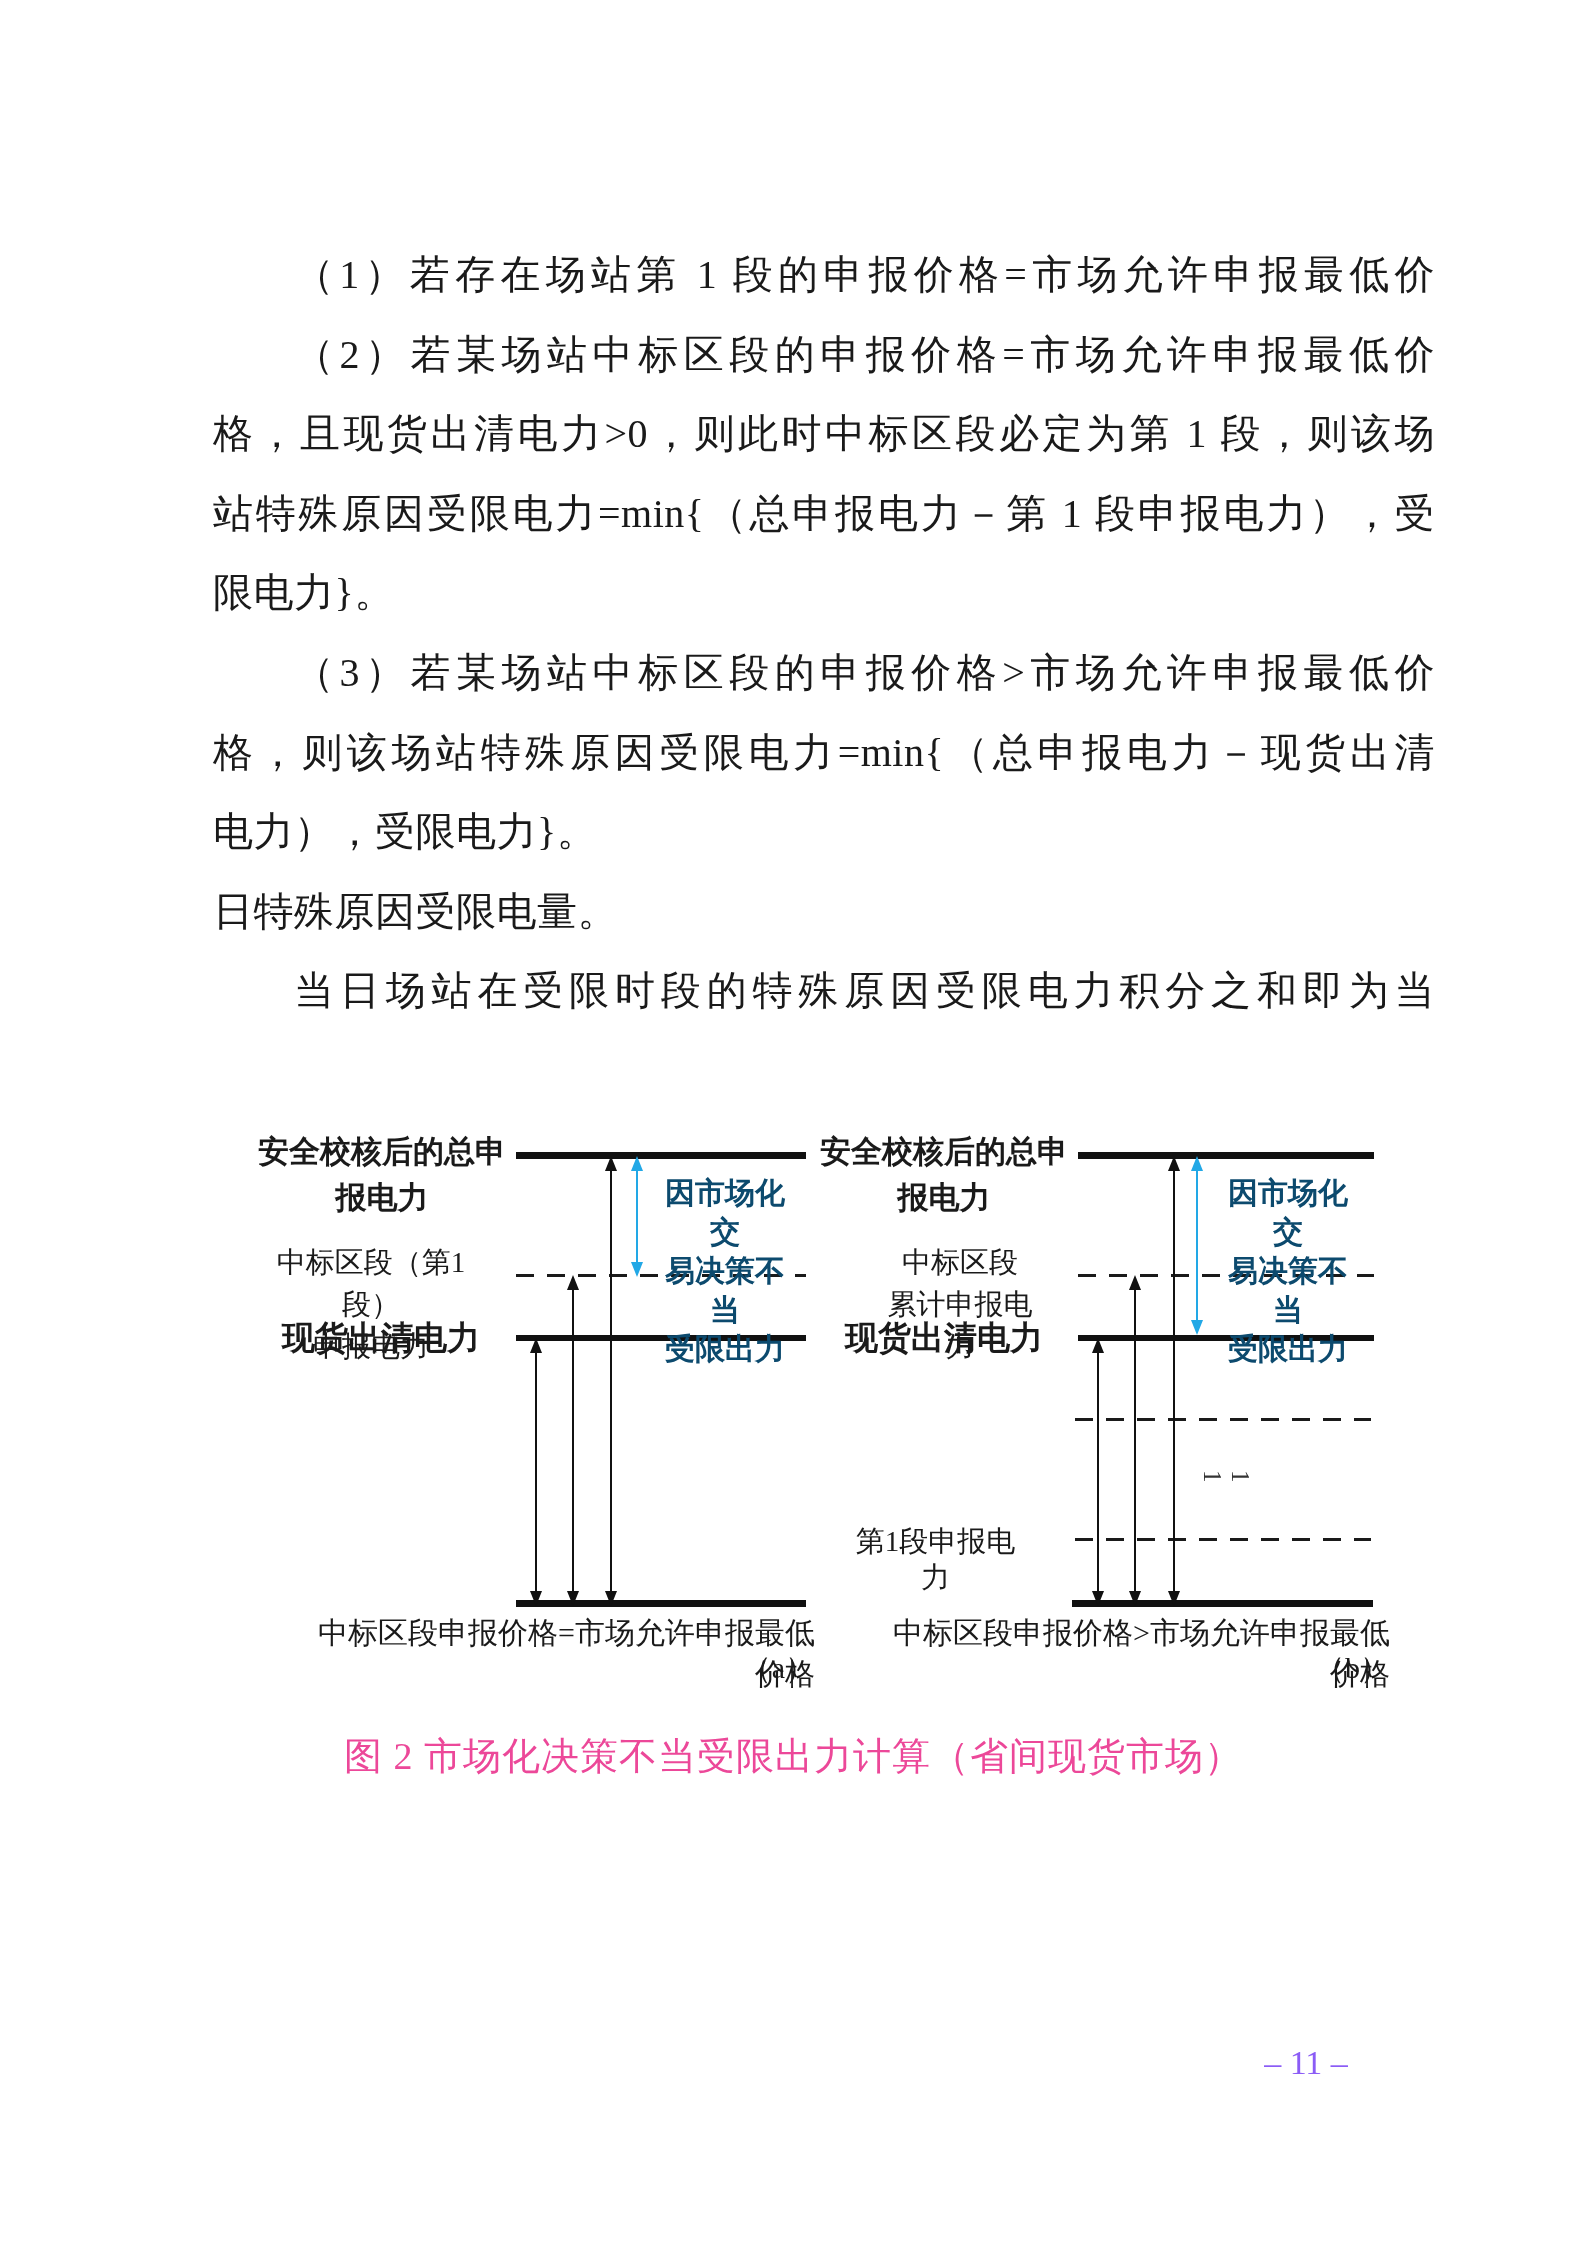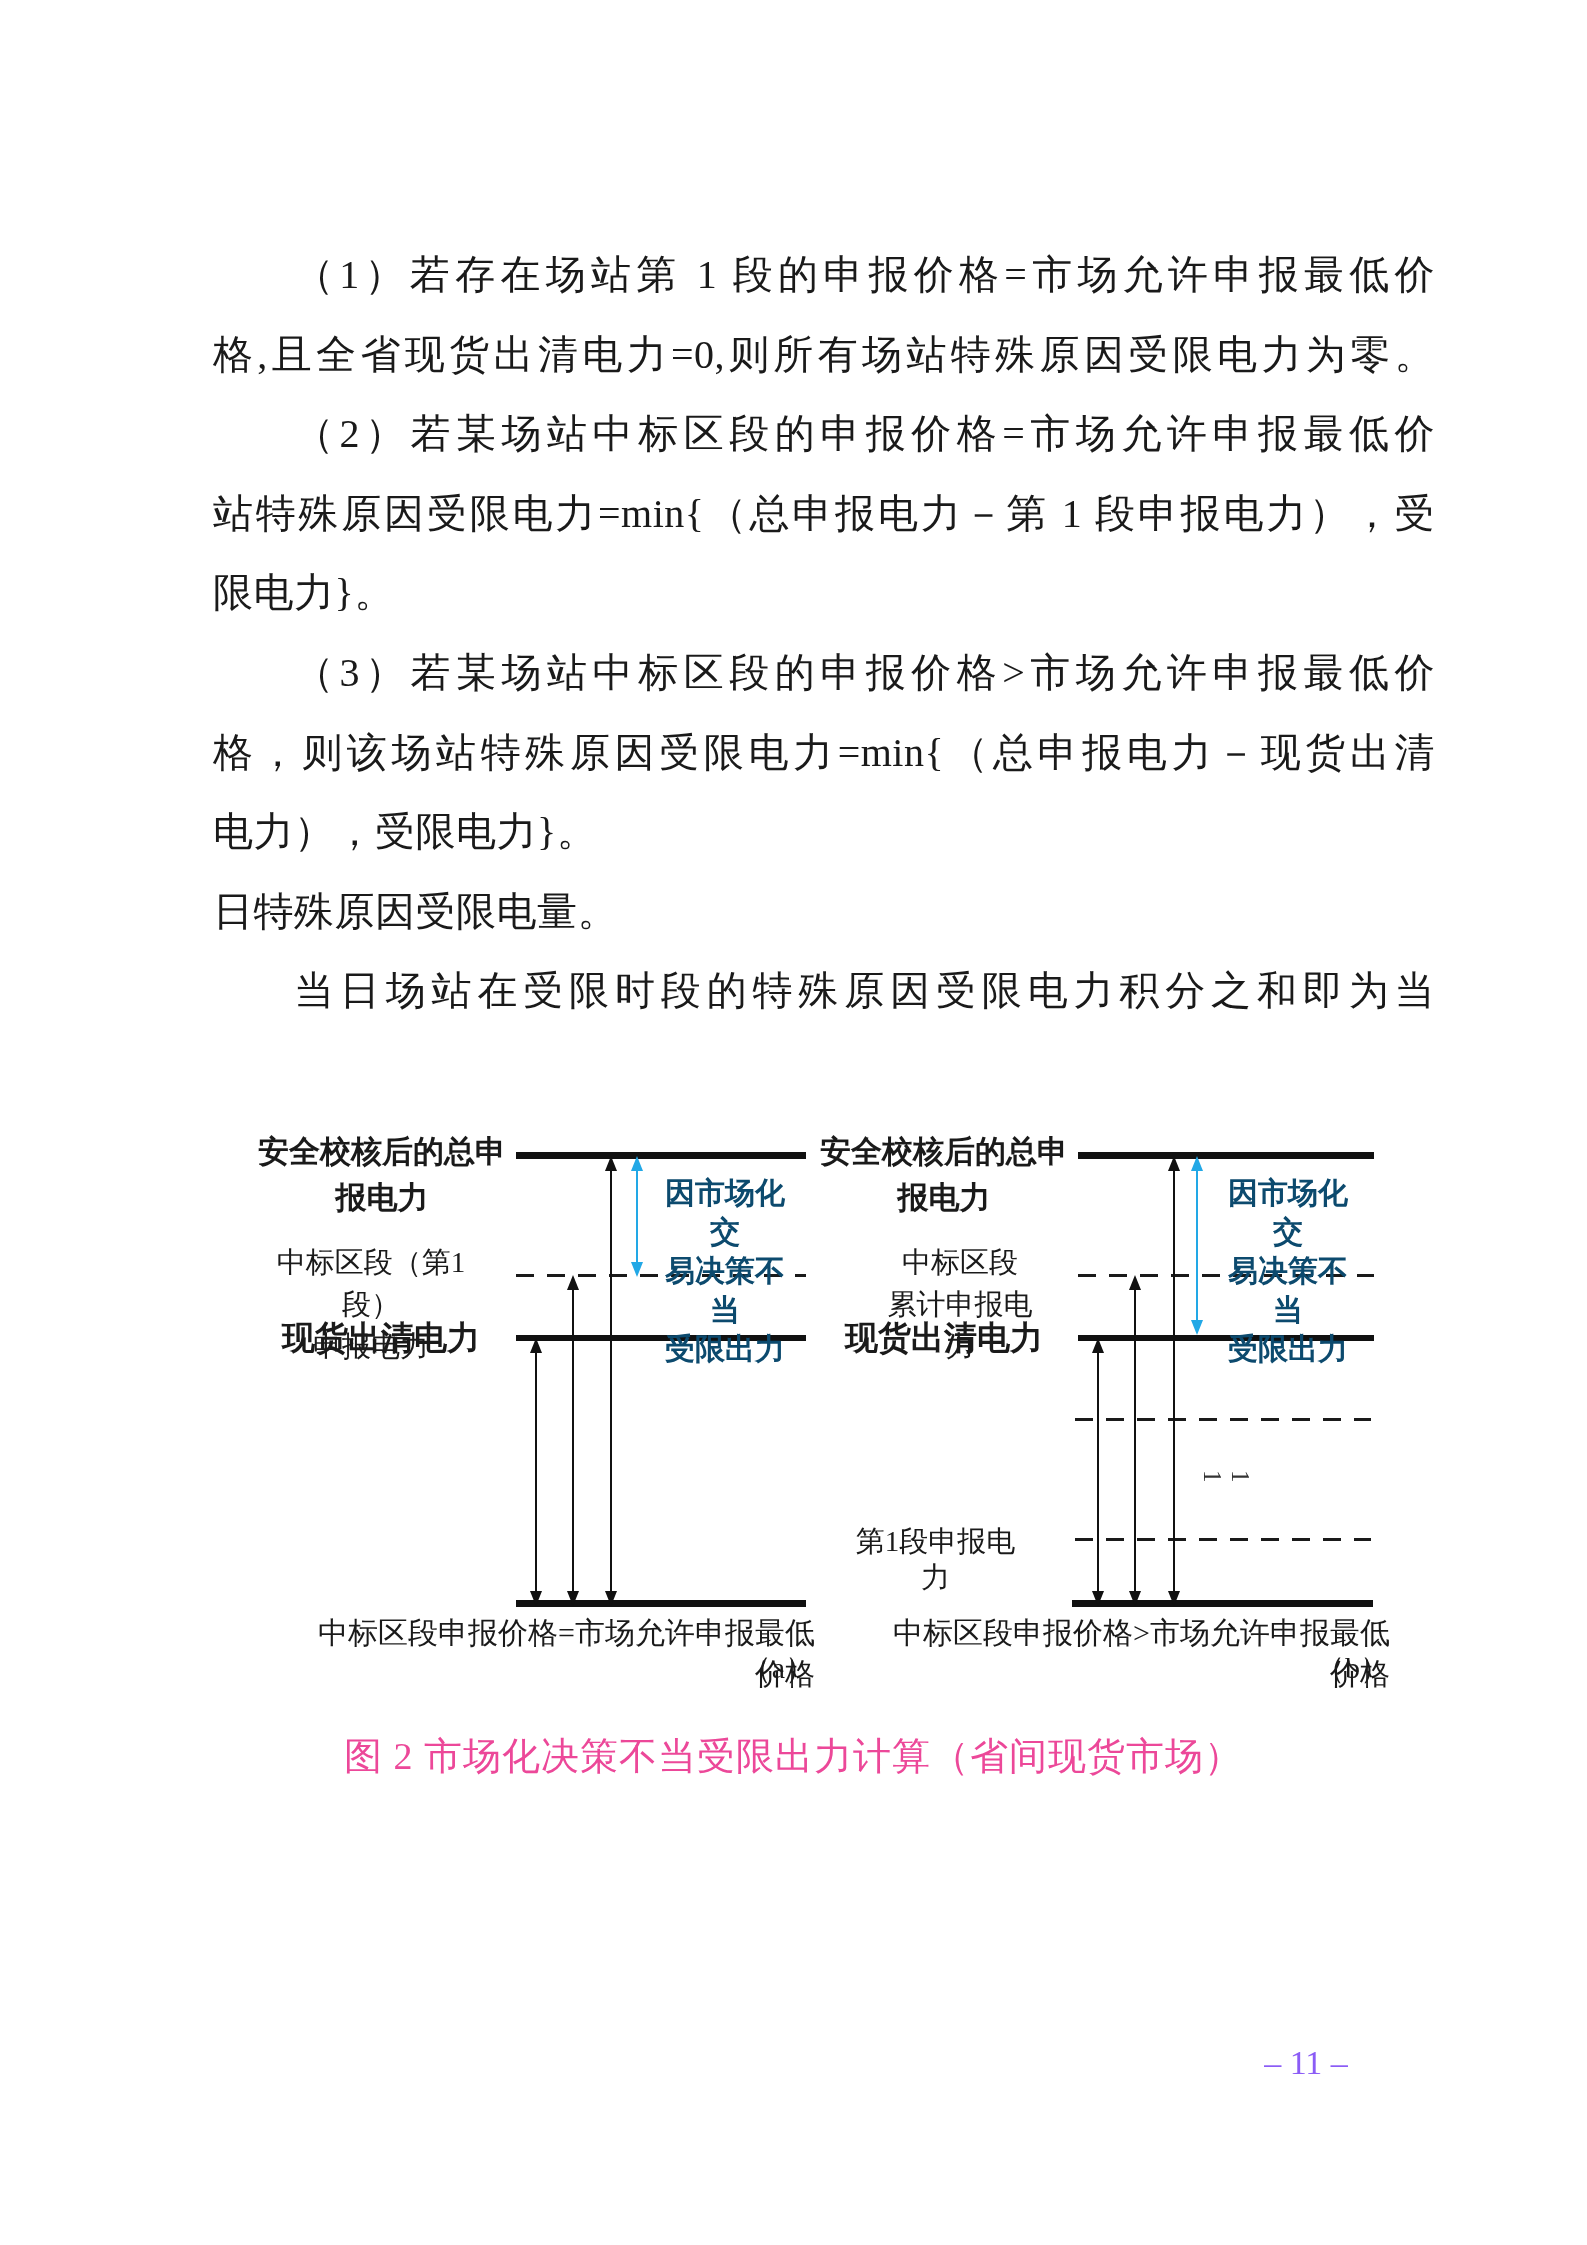--- a/index.html
+++ b/index.html
@@ -56,22 +56,22 @@
   .page-number{
     position:absolute;left:1226px;top:2044px;width:160px;text-align:center;
     font-size:34px;color:#8b5cf6;
   }
 </style>
 </head>
 <body>
 
 <div class="doc-text">
   <div class="bline indent">（1）若存在场站第 1 段的申报价格=市场允许申报最低价</div>
-  <div class="bline">格,且全省现货出清电力=0,则所有场站特殊原因受限电力为零。</div>
   <div class="bline indent">（2）若某场站中标区段的申报价格=市场允许申报最低价</div>
+  <div class="bline">格，且现货出清电力&gt;0，则此时中标区段必定为第 1 段，则该场</div>
   <div class="bline">站特殊原因受限电力=min{（总申报电力－第 1 段申报电力），受</div>
   <div class="bline end">限电力}。</div>
   <div class="bline indent">（3）若某场站中标区段的申报价格&gt;市场允许申报最低价</div>
   <div class="bline">格，则该场站特殊原因受限电力=min{（总申报电力－现货出清</div>
   <div class="bline end">电力），受限电力}。</div>
   <div class="bline end">日特殊原因受限电量。</div>
   <div class="bline indent">当日场站在受限时段的特殊原因受限电力积分之和即为当</div>
 </div>
 
 <div class="fig">

